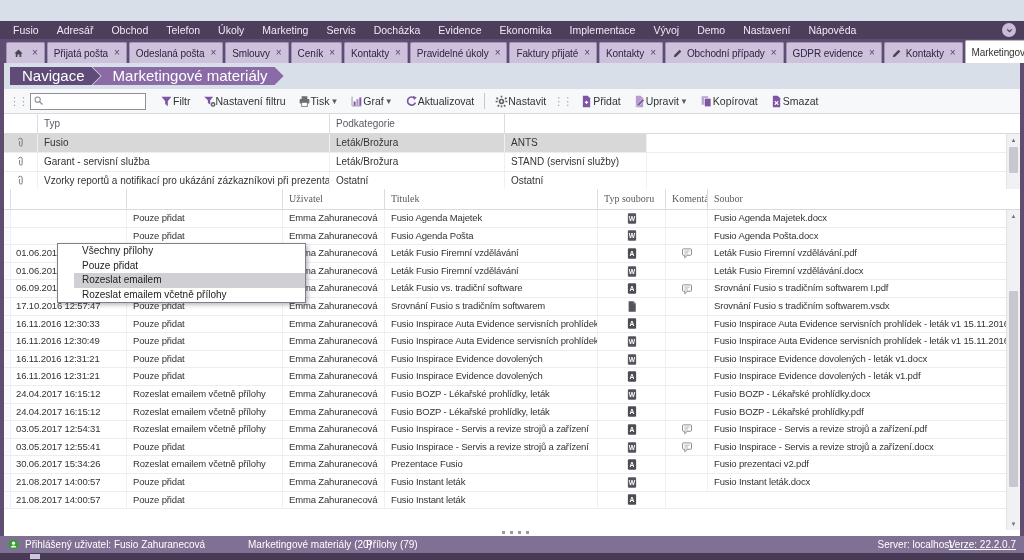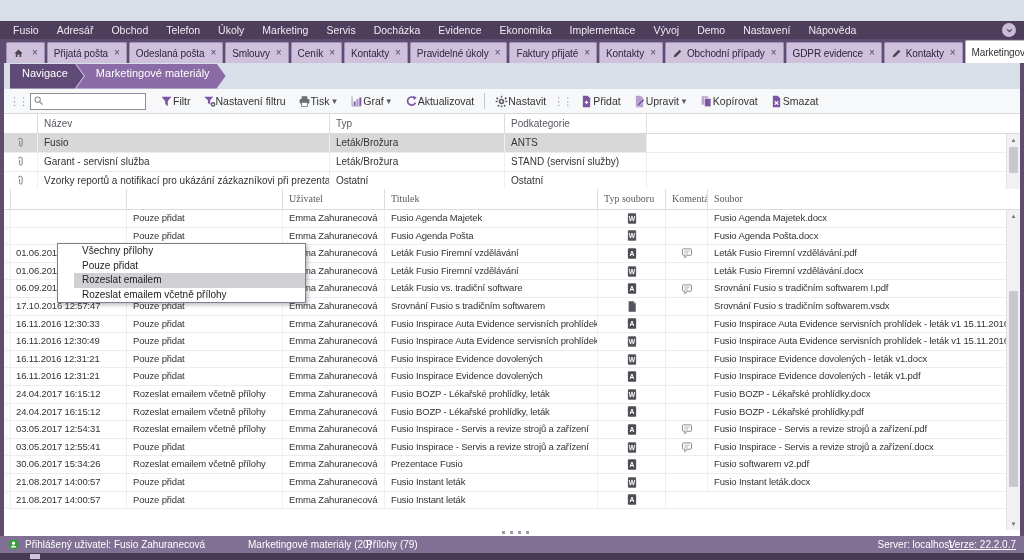--- a/index.html
+++ b/index.html
@@ -15,21 +15,21 @@
   .tab{display:inline-flex;align-items:center;height:20px;background:#cdc1dc;border:1px solid #a393ba;
        border-bottom:none;border-radius:2px 2px 0 0;margin-right:2px;padding:0 6px;font-size:10px;
        letter-spacing:-0.1px;color:#2f2440;white-space:nowrap;}
   .tab.active{background:#fff;color:#333;height:22px;border-color:#b8b8c2;}
   .tab .x{margin-left:6px;font-size:10px;color:#55446b;line-height:1;}
   .tab .ticon{width:11px;height:11px;margin-right:4px;}
   .tab .ticon.only{margin-right:2px;}
   .frame{position:absolute;top:42px;left:0;right:0;bottom:24px;border-left:4px solid #5e4d70;
        border-right:4px solid #5e4d70;background:#d9dfe9;}
   .crumbband{height:26px;background:#d9dfe9;display:flex;align-items:center;padding-left:6px;}
-  .crumb{height:25px;line-height:18px;color:#fff;font-size:11px;padding:0 16px 0 12px;position:relative;
+  .crumb{height:18px;line-height:18px;color:#fff;font-size:15px;padding:0 16px 0 12px;position:relative;
        clip-path:polygon(0 0,calc(100% - 9px) 0,100% 50%,calc(100% - 9px) 100%,0 100%);}
   .crumb.first{background:#5f4a78;z-index:2;}
   .crumb.rest{background:#8a6ba6;margin-left:-8px;padding-left:20px;z-index:1;
        clip-path:polygon(0 0,calc(100% - 9px) 0,100% 50%,calc(100% - 9px) 100%,0 100%,9px 50%);}
   .toolbar{height:24px;background:#f7f8fa;border-bottom:1px solid #d8d8e0;display:flex;align-items:center;
        padding:0 4px;font-size:10.5px;color:#333;}
   .handle{color:#a59fb2;font-size:11px;line-height:10px;margin:0 3px 0 1px;letter-spacing:-2px;}
   .search{position:relative;margin-right:8px;}
   .search input{width:94px;height:15px;border:1px solid #8f8f9a;background:#fff;font-size:10px;
        padding:0 2px 0 18px;outline:none;font-family:"Liberation Sans",sans-serif;}
@@ -274,21 +274,20 @@
             <path d="M3.5 1h6l3 3v11h-9Z" fill="currentColor"></path>
             <path d="M5.8 7.6 10.2 12M10.2 7.6 5.8 12" stroke="#fff" stroke-width="1.4"></path>
           </svg>
           <span>Smazat</span>
         </span>
       </div>
 
     <div class="grid gmain">
       <div class="ghead" id="mainHead">
           <div class="hc"></div>
-          <div class="hc">Název</div>
           <div class="hc">Typ</div>
           <div class="hc">Podkategorie</div>
           <div class="hc"></div>
         </div>
       <div id="mainRows">
           <div class="grow sel">
             <div class="c cicon s">
               <svg class="ic" style="width:11px;height:12px;" viewBox="0 0 16 16">
                 <path d="M5.2 3.6a2.6 2.6 0 0 1 5.2 0v7a1.9 1.9 0 0 1-3.8 0V5.2" fill="none" stroke="#6f6f78" stroke-width="1.3"></path>
               </svg>
@@ -652,21 +651,21 @@
             <div class="c">Rozeslat emailem včetně přílohy</div>
             <div class="c">Emma Zahuranecová</div>
             <div class="c">Prezentace Fusio</div>
             <div class="c cicon">
               <svg class="fileic" style="width:12px;height:13px;" viewBox="0 0 16 16">
                 <rect x="2.5" y="1" width="11" height="14" rx="1.5" fill="#4c4c54"></rect>
                 <text x="8" y="11.5" font-size="9" font-weight="bold" fill="#fff" text-anchor="middle" font-family="Liberation Sans,sans-serif">A</text>
               </svg>
             </div>
             <div class="c cicon"></div>
-            <div class="c">Fusio softwarem v2.pdf</div>
+            <div class="c">Fusio prezentaci v2.pdf</div>
           </div>
           <div class="grow">
             <div class="c ind"></div>
             <div class="c">21.08.2017 14:00:57</div>
             <div class="c">Pouze přidat</div>
             <div class="c">Emma Zahuranecová</div>
             <div class="c">Fusio Instant leták</div>
             <div class="c cicon">
               <svg class="fileic" style="width:12px;height:13px;" viewBox="0 0 16 16">
                 <rect x="2.5" y="1" width="11" height="14" rx="1.5" fill="#54545c"></rect>

